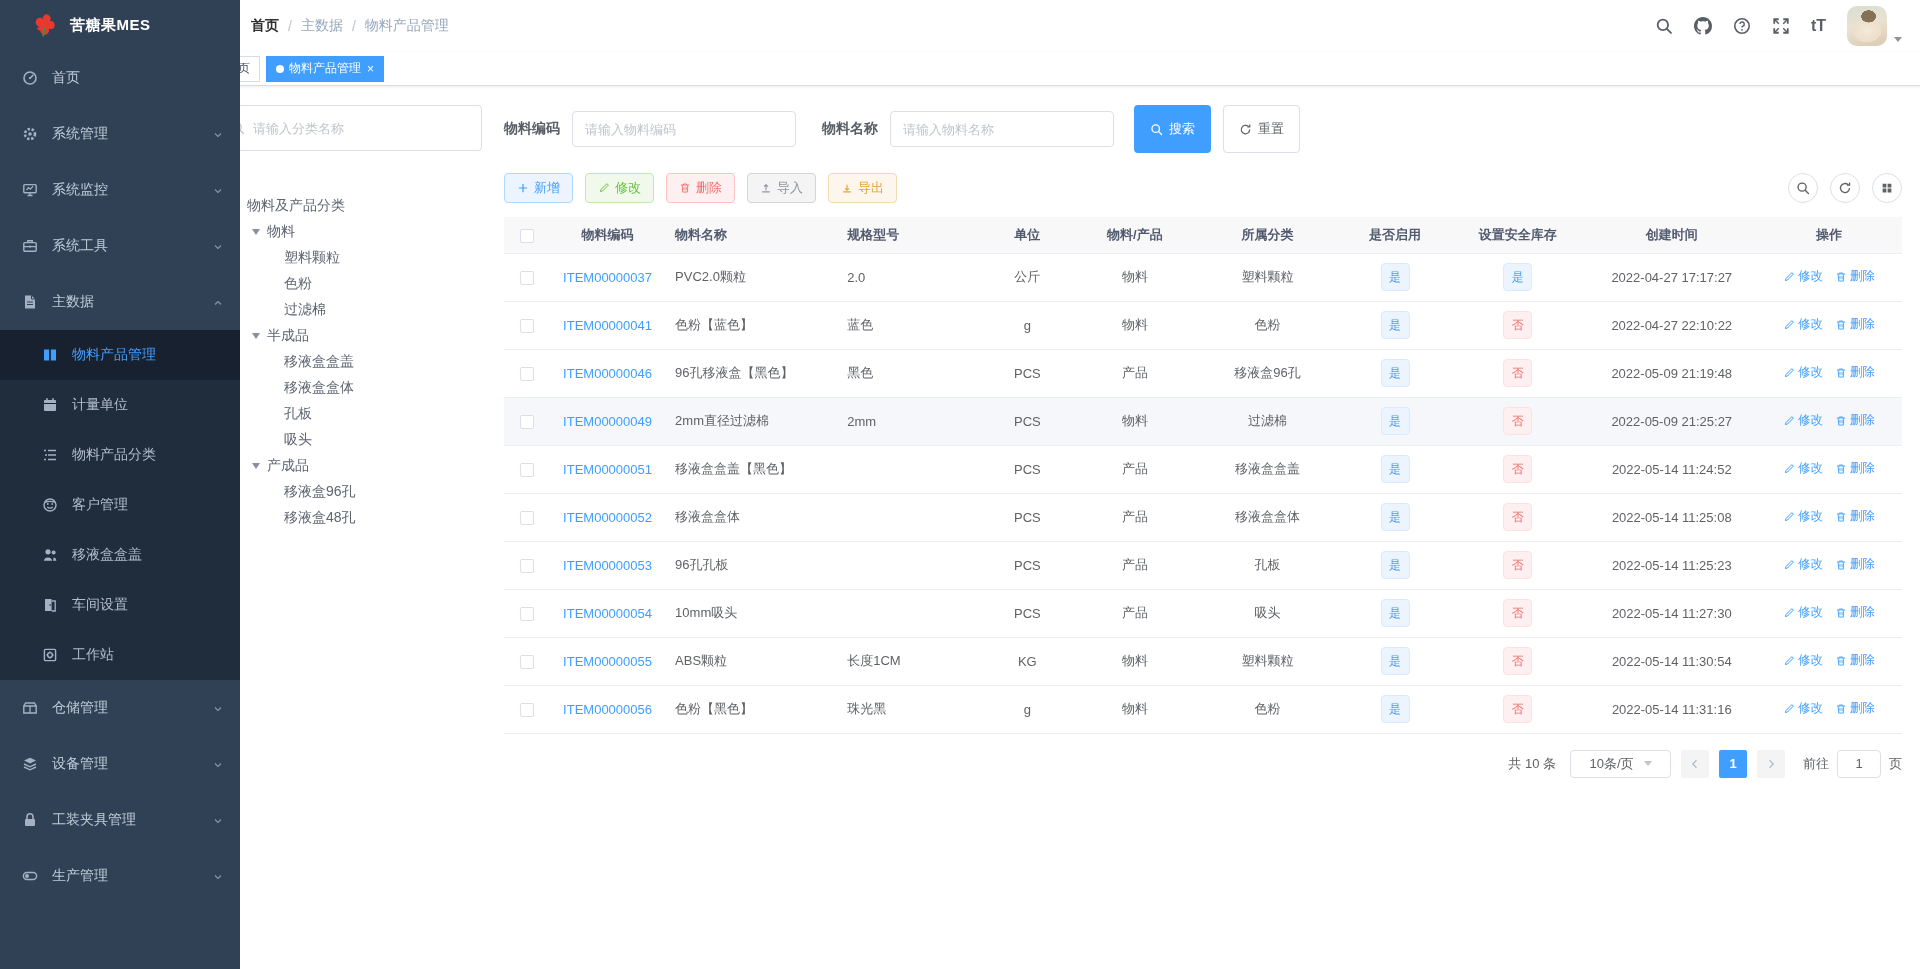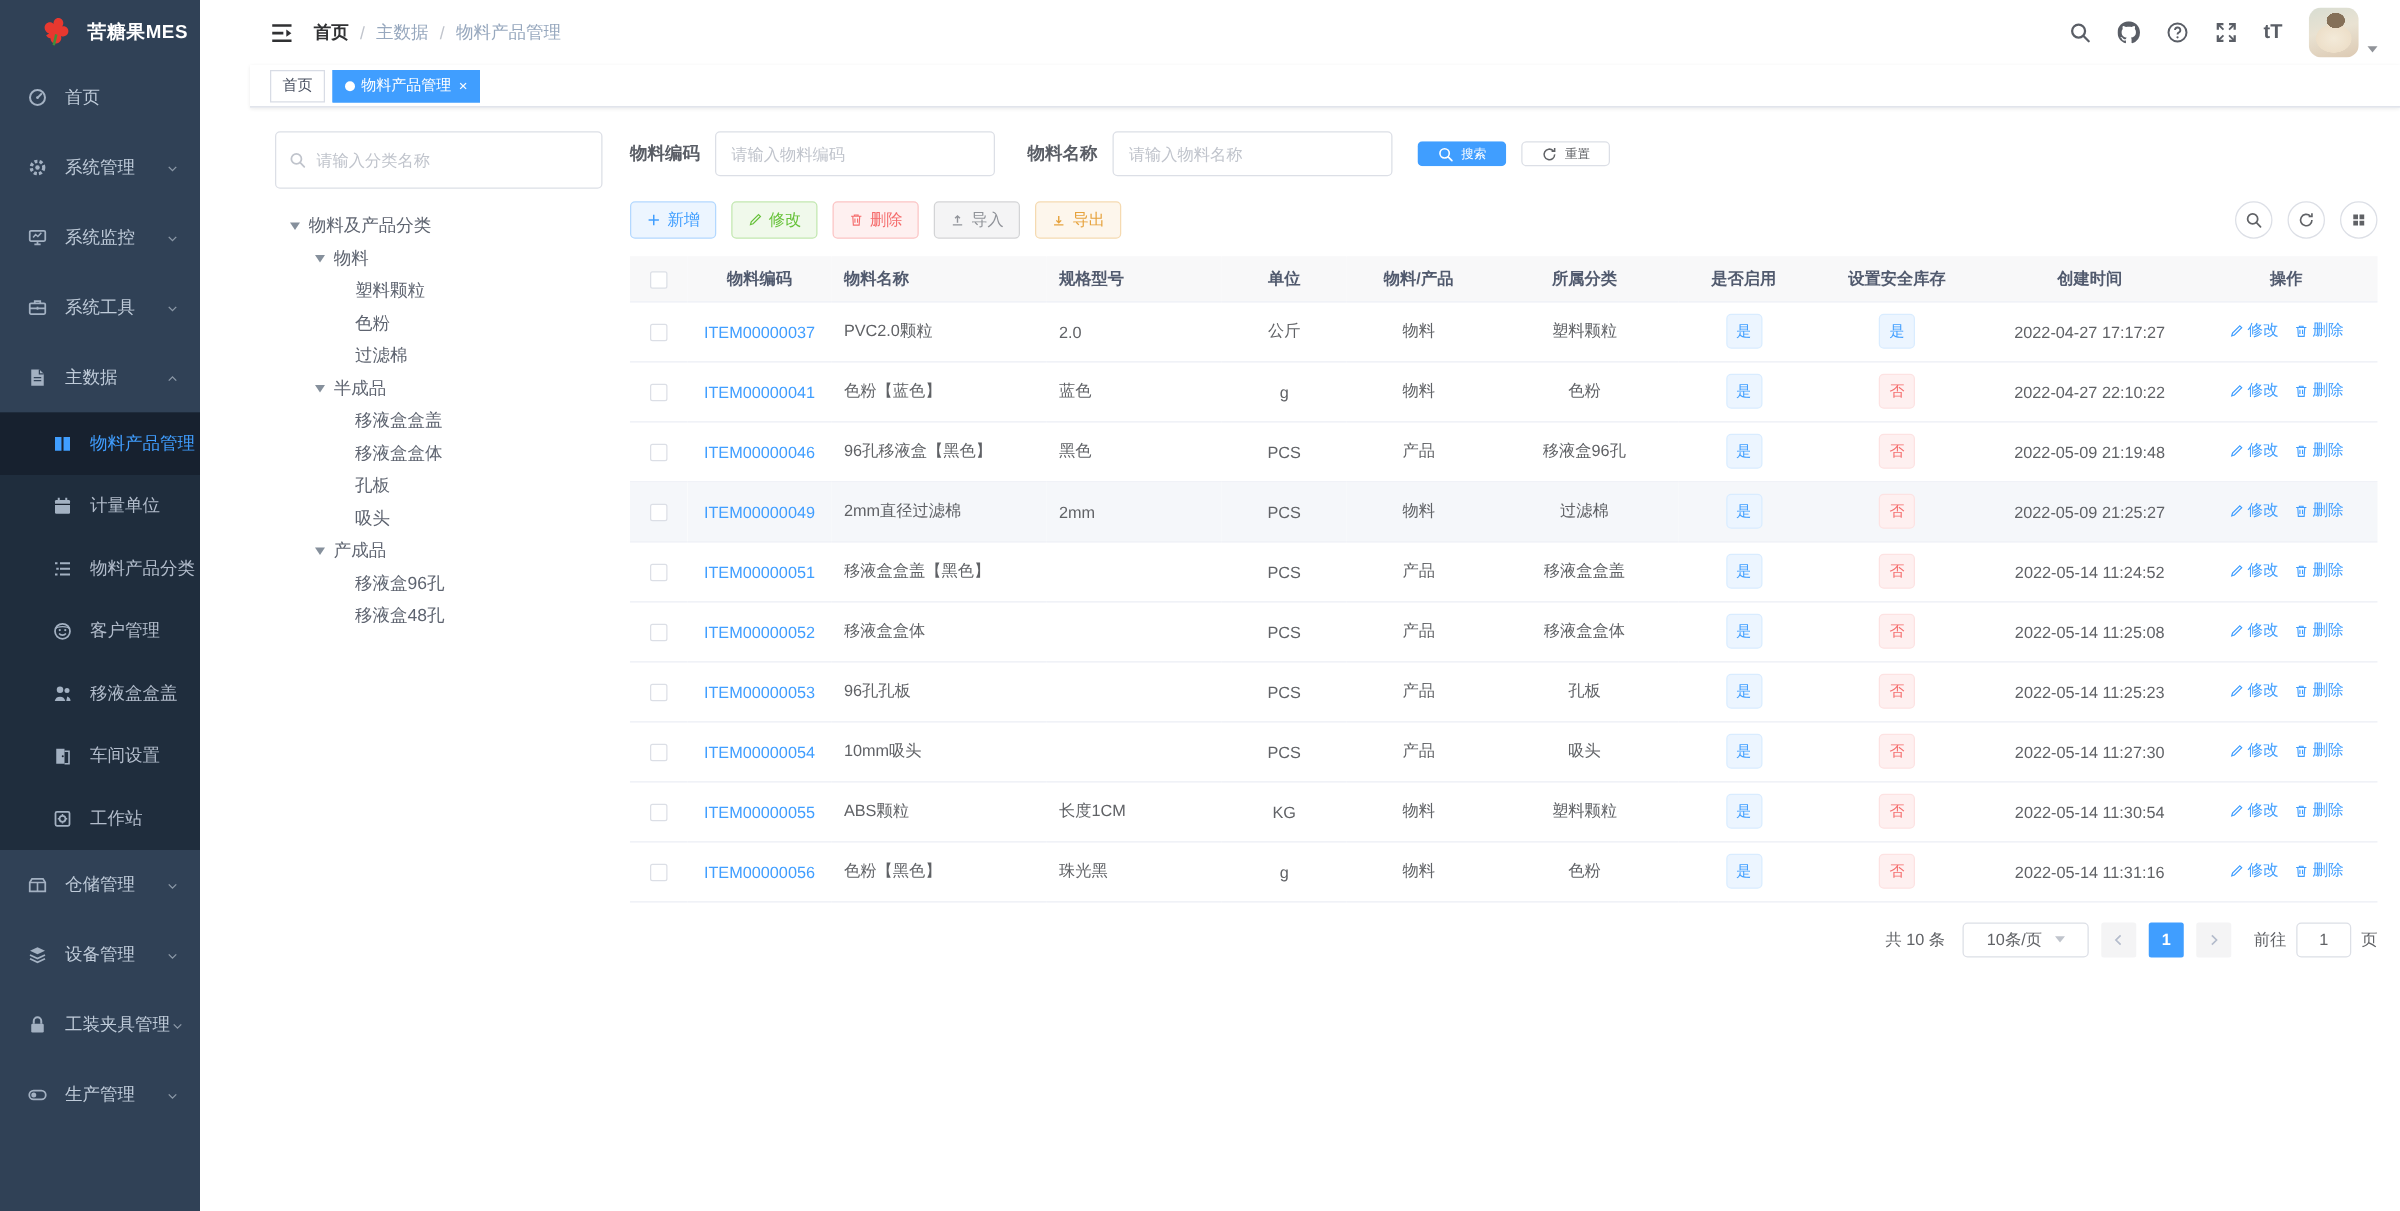--- a/index.html
+++ b/index.html
@@ -5,21 +5,21 @@
   * { margin:0; padding:0; box-sizing:border-box; }
   body {
     width:1920px; height:969px; position:relative; overflow:hidden;
     background:#fff; font-family:"Liberation Sans","DejaVu Sans",sans-serif;
     -webkit-font-smoothing:antialiased;
   }
   .ico { display:inline-block; width:16px; height:16px; flex:none; }
   .ico svg { width:100%; height:100%; display:block; }
 
   
-  .sidebar { position:absolute; left:0; top:0; bottom:0; width:160px; background:#304156; z-index:5; }
+  .sidebar { position:absolute; left:0; top:0; bottom:0; width:240px; background:#304156; z-index:5; }
   .logo-row { height:50px; display:flex; align-items:center; padding-left:30px; gap:10px; }
   .logo-ico { width:30px; height:30px; }
   .logo-title { color:#fff; font-size:15px; font-weight:bold; letter-spacing:.5px; }
   .menu-item { height:56px; display:flex; align-items:center; padding:0 16px 0 22px; color:#bfcbd9; font-size:14px; cursor:pointer; }
   .menu-item .ico { width:16px; height:16px; margin-right:14px; color:#a3b1c2; }
   .mi-label { white-space:nowrap; }
   .chev { margin-left:auto; width:12px; height:12px; color:#8a97a6; }
   .chev svg { width:12px; height:12px; }
   .chev.up svg { transform:rotate(180deg); }
   .submenu { background:#1f2d3d; }
@@ -54,35 +54,35 @@
   .tab-close { font-size:12px; line-height:1; margin-left:1px; cursor:pointer; }
 
   .content { position:absolute; top:87px; left:0; right:0; bottom:0; padding:18px 18px 0 20px; display:flex; background:#fff; }
 
   
   .tree-panel { width:262px; flex:none; margin-right:22px; }
   .tree-search { height:46px; border:1px solid #dcdfe6; border-radius:4px; display:flex; align-items:center; padding:0 10px; gap:8px; background:#fff; }
   .tree-search .ico { width:14px; height:14px; color:#c0c4cc; }
   .tree-search input { border:none; outline:none; flex:1; font-size:13px; color:#606266; background:transparent; }
   .tree-search input::placeholder { color:#c0c4cc; }
-  .tree { margin-top:17px;text-align:right; }
+  .tree { margin-top:42px;text-align:right; }
   .tree-item { height:26px; display:flex; align-items:center; font-size:14px; color:#5e6470; cursor:pointer; white-space:nowrap; }
   .tree-item.lv0 { padding-left:12px; }
   .tree-item.lv1 { padding-left:32px; }
   .tree-item.lv2 { padding-left:64px; }
   .caret { width:0; height:0; border-left:4.5px solid transparent; border-right:4.5px solid transparent; border-top:6px solid #86909c; margin-right:7px; }
 
   
   .right-panel { flex:1; min-width:0; }
   .filter-row { display:flex; align-items:center; margin-bottom:20px; }
   .f-label { font-size:14px; font-weight:600; color:#5a5e66; margin-right:12px; white-space:nowrap; }
   .f-label.second { margin-left:26px; }
   .f-input { width:224px; height:36px; border:1px solid #dcdfe6; border-radius:4px; padding:0 12px; font-size:13px; color:#606266; outline:none; }
   .f-input::placeholder { color:#c0c4cc; }
-  .btn { height:20px; border-radius:4px; font-size:10px; display:inline-flex; align-items:center; gap:6px; padding:0 15px; cursor:pointer; border:1px solid transparent; background:#fff;justify-content:space-between; }
+  .btn { height:48px; border-radius:4px; font-size:13px; display:inline-flex; align-items:center; gap:6px; padding:0 15px; cursor:pointer; border:1px solid transparent; background:#fff;justify-content:space-between; }
   .btn .ico { width:13px; height:13px; }
   .btn-search { background:#409eff; color:#fff; margin-left:20px; }
   .btn-reset { border-color:#dcdfe6; color:#606266; margin-left:12px; }
 
   .toolbar-row { display:flex; align-items:center; margin-bottom:14px; }
   .tb { height:30px; padding:0 12px; border-radius:4px; font-size:13px; display:inline-flex; align-items:center; gap:5px; border:1px solid; margin-right:12px; cursor:pointer; }
   .tb .ico { width:12px; height:12px; }
   .tb-add { background:#ecf5ff; border-color:#b3d8ff; color:#409eff; }
   .tb-edit { background:#f0f9eb; border-color:#c2e7b0; color:#67c23a; }
   .tb-del { background:#fef0f0; border-color:#fbc4c4; color:#f56c6c; }

